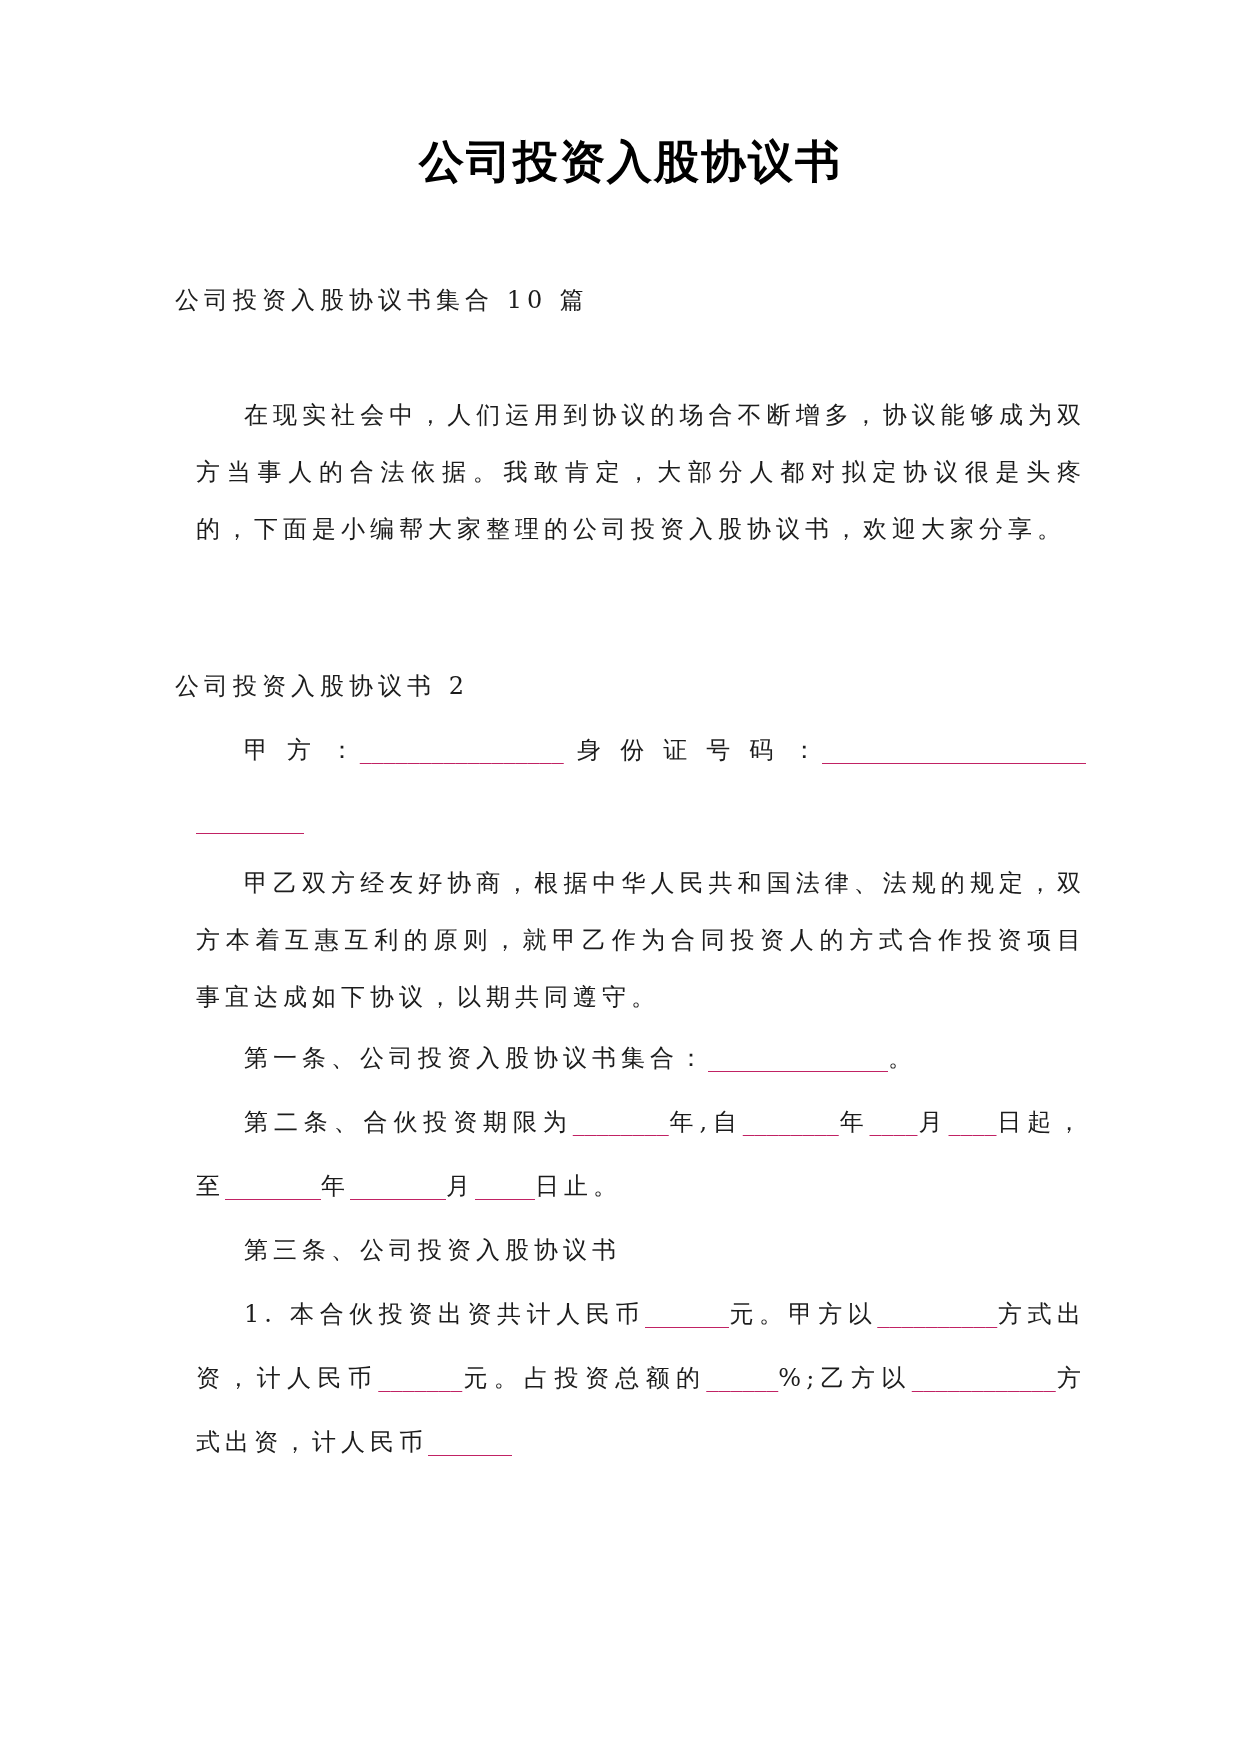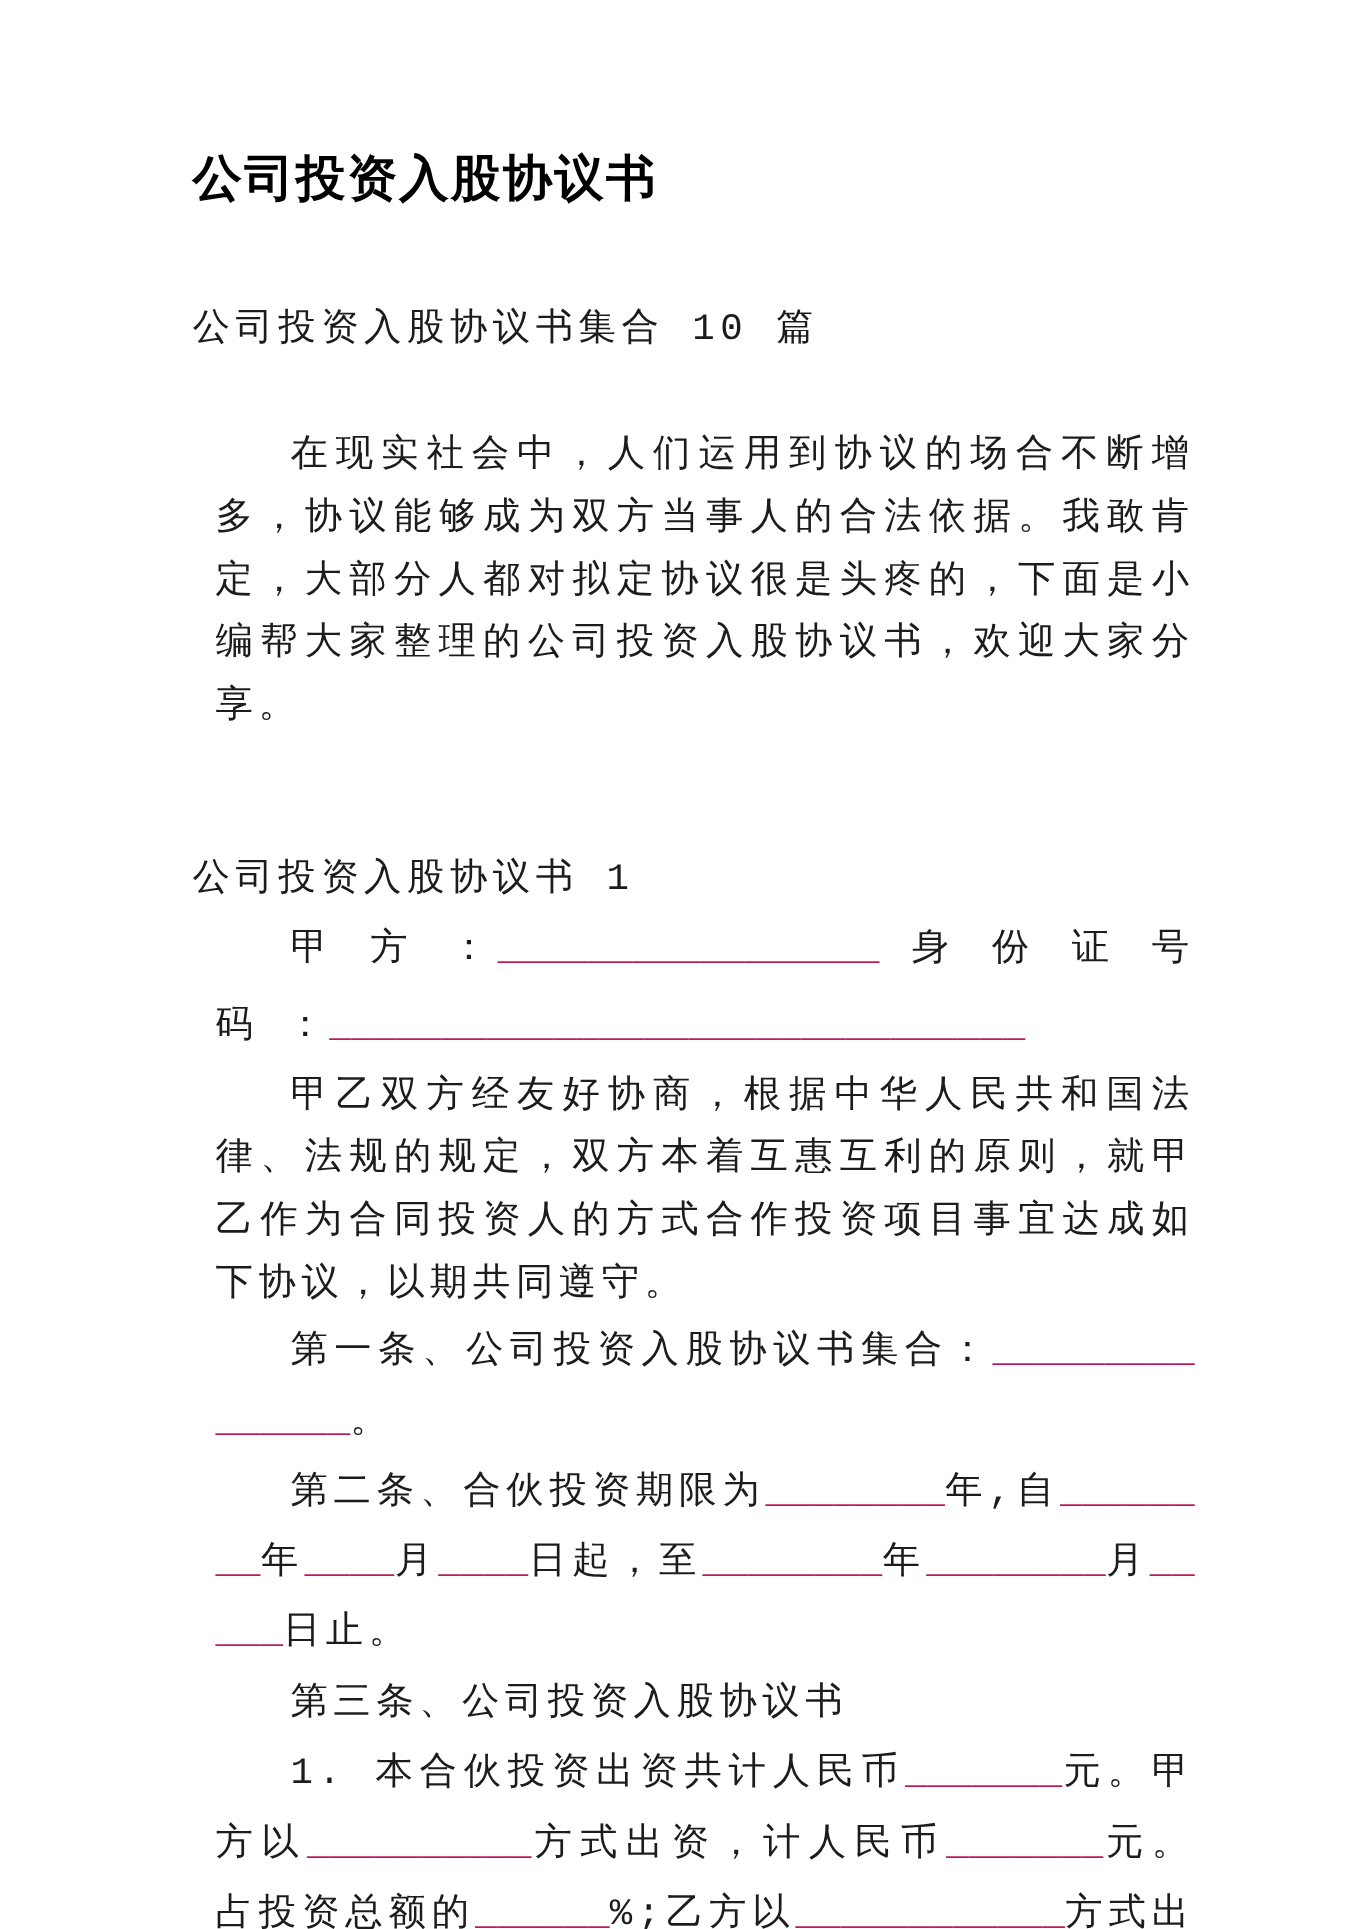--- a/index.html
+++ b/index.html
@@ -17,33 +17,32 @@
     padding: 132px 155px 60px 175px;
     font-family: "DejaVu Serif", "Liberation Serif", serif;
     color: #1a1a1a;
     overflow: hidden;
   }
   .doc-title {
     margin: 0 0 80px 0;
     font-size: 45px;
     font-weight: bold;
     letter-spacing: 2px;
-    text-align: left;
+    text-align: center;
     color: #000000;
     font-family: "DejaVu Serif", "Liberation Serif", serif;
   }
   .para {
     margin: 0;
-    font-size: 34px;
+    font-size: 24px;
     line-height: 57px;
     letter-spacing: 5px;
     text-align: justify;
     word-break: break-all;
     color: #1c1c1c;
-    font-family: Liberation Mono, monospace;
   }
   .para .txt { color: inherit; }
   .para .blank {
     color: #be185d;
     letter-spacing: 0;
   }
   
   .indent { text-indent: 2em; margin-left: 21px; }
   .gap-top { margin-top: 58px; }
   .gap-top-large { margin-top: 100px; }
@@ -51,21 +50,21 @@
   .clause { line-height: 64px; }
 </style>
 </head>
 <body>
 
 <div class="page">
   <h1 class="doc-title">公司投资入股协议书</h1>
   <div class="doc-body">
       <p class="para plain gap-top"><span class="txt">公司投资入股协议书集合 10 篇</span></p>
       <p class="para indent gap-top"><span class="txt">在现实社会中，人们运用到协议的场合不断增多，协议能够成为双方当事人的合法依据。我敢肯定，大部分人都对拟定协议很是头疼的，下面是小编帮大家整理的公司投资入股协议书，欢迎大家分享。</span></p>
-      <p class="para plain gap-top-large"><span class="txt">公司投资入股协议书 1</span></p>
+      <p class="para plain gap-top-large"><span class="txt">公司投资入股协议书 2</span></p>
       <p class="para indent wide"><span class="txt">甲 方 ：</span><span class="blank">_________________</span><span class="txt"> 身 份 证 号 码 ：</span><span class="blank">_______________________________</span></p>
       <p class="para indent"><span class="txt">甲乙双方经友好协商，根据中华人民共和国法律、法规的规定，双方本着互惠互利的原则，就甲乙作为合同投资人的方式合作投资项目事宜达成如下协议，以期共同遵守。</span></p>
       <p class="para indent clause"><span class="txt">第一条、公司投资入股协议书集合：</span><span class="blank">_______________</span><span class="txt">。</span></p>
       <p class="para indent clause"><span class="txt">第二条、合伙投资期限为</span><span class="blank">________</span><span class="txt">年,自</span><span class="blank">________</span><span class="txt">年</span><span class="blank">____</span><span class="txt">月</span><span class="blank">____</span><span class="txt">日起，至</span><span class="blank">________</span><span class="txt">年</span><span class="blank">________</span><span class="txt">月</span><span class="blank">_____</span><span class="txt">日止。</span></p>
       <p class="para indent clause"><span class="txt">第三条、公司投资入股协议书</span></p>
       <p class="para indent clause"><span class="txt">1. 本合伙投资出资共计人民币</span><span class="blank">_______</span><span class="txt">元。甲方以</span><span class="blank">__________</span><span class="txt">方式出资，计人民币</span><span class="blank">_______</span><span class="txt">元。占投资总额的</span><span class="blank">______</span><span class="txt">%;乙方以</span><span class="blank">____________</span><span class="txt">方式出资，计人民币</span><span class="blank">_______</span></p>
     </div>
 </div>
 
 </body></html>

